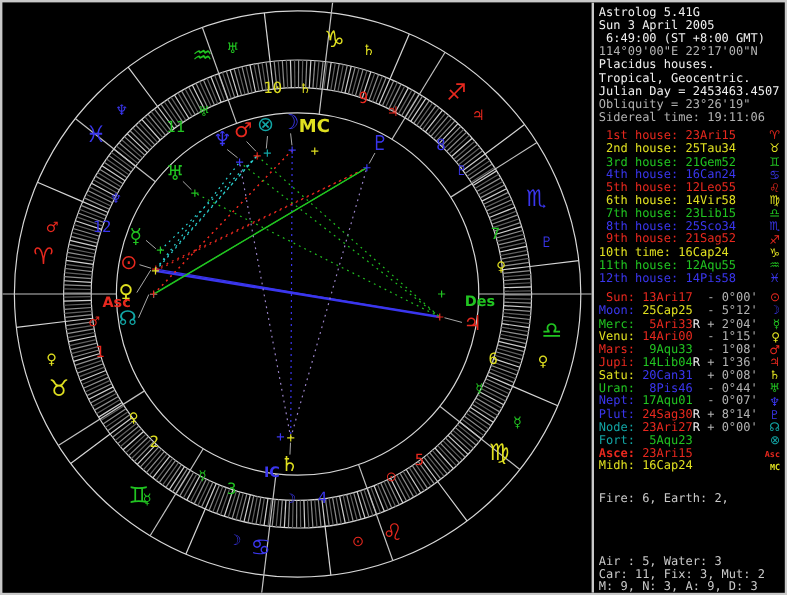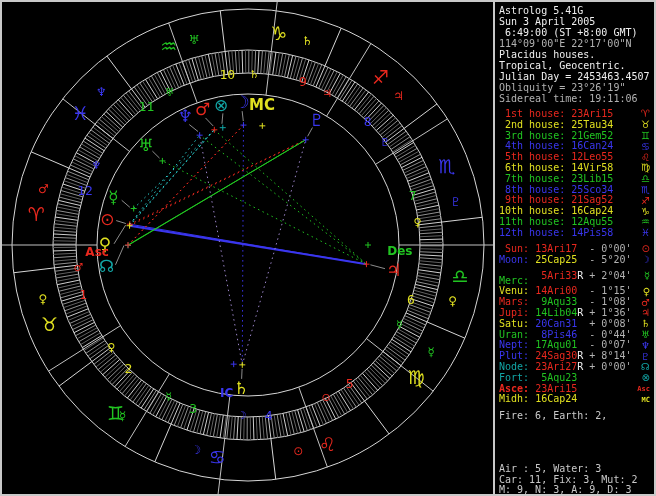--- a/index.html
+++ b/index.html
@@ -543,28 +543,28 @@
     <div id="houses" class="blk">
         <div class="row"><span class="t" style="color: rgb(232, 40, 30);"> 1st house: 23Ari15</span><span class="g" style="color: rgb(232, 40, 30);">♈</span></div>
         <div class="row"><span class="t" style="color: rgb(224, 224, 32);"> 2nd house: 25Tau34</span><span class="g" style="color: rgb(224, 224, 32);">♉</span></div>
         <div class="row"><span class="t" style="color: rgb(33, 196, 33);"> 3rd house: 21Gem52</span><span class="g" style="color: rgb(33, 196, 33);">♊</span></div>
         <div class="row"><span class="t" style="color: rgb(58, 54, 238);"> 4th house: 16Can24</span><span class="g" style="color: rgb(58, 54, 238);">♋</span></div>
         <div class="row"><span class="t" style="color: rgb(232, 40, 30);"> 5th house: 12Leo55</span><span class="g" style="color: rgb(232, 40, 30);">♌</span></div>
         <div class="row"><span class="t" style="color: rgb(224, 224, 32);"> 6th house: 14Vir58</span><span class="g" style="color: rgb(224, 224, 32);">♍</span></div>
         <div class="row"><span class="t" style="color: rgb(33, 196, 33);"> 7th house: 23Lib15</span><span class="g" style="color: rgb(33, 196, 33);">♎</span></div>
         <div class="row"><span class="t" style="color: rgb(58, 54, 238);"> 8th house: 25Sco34</span><span class="g" style="color: rgb(58, 54, 238);">♏</span></div>
         <div class="row"><span class="t" style="color: rgb(232, 40, 30);"> 9th house: 21Sag52</span><span class="g" style="color: rgb(232, 40, 30);">♐</span></div>
-        <div class="row"><span class="t" style="color: rgb(224, 224, 32);">10th house: 16Cap24</span><span class="g" style="color: rgb(224, 224, 32);">♑</span></div>
+        <div class="row"><span class="t" style="color: rgb(224, 224, 32);">10th time: 16Cap24</span><span class="g" style="color: rgb(224, 224, 32);">♑</span></div>
         <div class="row"><span class="t" style="color: rgb(33, 196, 33);">11th house: 12Aqu55</span><span class="g" style="color: rgb(33, 196, 33);">♒</span></div>
         <div class="row"><span class="t" style="color: rgb(58, 54, 238);">12th house: 14Pis58</span><span class="g" style="color: rgb(58, 54, 238);">♓</span></div>
       </div>
     <div id="planets" class="blk">
         <div class="row"><span class="t" style="color: rgb(232, 40, 30);"> Sun: </span><span class="t" style="color: rgb(232, 40, 30);">13Ari17</span><span class="t" style="color: rgb(240, 240, 240);"> </span><span class="t" style="color: rgb(178, 178, 178);"> - 0°00'</span><span class="g" style="color: rgb(232, 40, 30);">⊙</span></div>
-        <div class="row"><span class="t" style="color: rgb(58, 54, 238);">Moon: </span><span class="t" style="color: rgb(224, 224, 32);">25Cap25</span><span class="t" style="color: rgb(240, 240, 240);"> </span><span class="t" style="color: rgb(178, 178, 178);"> - 5°20'</span><span class="g" style="color: rgb(58, 54, 238);">☽</span></div>
-        <div class="row"><span class="t" style="color: rgb(33, 196, 33); margin-top: 10px;">Merc: </span><span class="t" style="color: rgb(232, 40, 30);"> 5Ari33</span><span class="t" style="color: rgb(240, 240, 240);">R</span><span class="t" style="color: rgb(178, 178, 178);"> + 2°04'</span><span class="g" style="color: rgb(33, 196, 33);">☿</span></div>
+        <div class="row"><span class="t" style="color: rgb(58, 54, 238);">Moon: </span><span class="t" style="color: rgb(224, 224, 32);">25Cap25</span><span class="t" style="color: rgb(240, 240, 240);"> </span><span class="t" style="color: rgb(178, 178, 178);"> - 5°12'</span><span class="g" style="color: rgb(58, 54, 238);">☽</span></div>
+        <div class="row"><span class="t" style="color: rgb(33, 196, 33);">Merc: </span><span class="t" style="color: rgb(232, 40, 30);"> 5Ari33</span><span class="t" style="color: rgb(240, 240, 240);">R</span><span class="t" style="color: rgb(178, 178, 178);"> + 2°04'</span><span class="g" style="color: rgb(33, 196, 33);">☿</span></div>
         <div class="row"><span class="t" style="color: rgb(224, 224, 32);">Venu: </span><span class="t" style="color: rgb(232, 40, 30);">14Ari00</span><span class="t" style="color: rgb(240, 240, 240);"> </span><span class="t" style="color: rgb(178, 178, 178);"> - 1°15'</span><span class="g" style="color: rgb(224, 224, 32);">♀</span></div>
         <div class="row"><span class="t" style="color: rgb(232, 40, 30);">Mars: </span><span class="t" style="color: rgb(33, 196, 33);"> 9Aqu33</span><span class="t" style="color: rgb(240, 240, 240);"> </span><span class="t" style="color: rgb(178, 178, 178);"> - 1°08'</span><span class="g" style="color: rgb(232, 40, 30);">♂</span></div>
         <div class="row"><span class="t" style="color: rgb(232, 40, 30);">Jupi: </span><span class="t" style="color: rgb(33, 196, 33);">14Lib04</span><span class="t" style="color: rgb(240, 240, 240);">R</span><span class="t" style="color: rgb(178, 178, 178);"> + 1°36'</span><span class="g" style="color: rgb(232, 40, 30);">♃</span></div>
         <div class="row"><span class="t" style="color: rgb(224, 224, 32);">Satu: </span><span class="t" style="color: rgb(58, 54, 238);">20Can31</span><span class="t" style="color: rgb(240, 240, 240);"> </span><span class="t" style="color: rgb(178, 178, 178);"> + 0°08'</span><span class="g" style="color: rgb(224, 224, 32);">♄</span></div>
         <div class="row"><span class="t" style="color: rgb(33, 196, 33);">Uran: </span><span class="t" style="color: rgb(58, 54, 238);"> 8Pis46</span><span class="t" style="color: rgb(240, 240, 240);"> </span><span class="t" style="color: rgb(178, 178, 178);"> - 0°44'</span><span class="g" style="color: rgb(33, 196, 33);">♅</span></div>
         <div class="row"><span class="t" style="color: rgb(58, 54, 238);">Nept: </span><span class="t" style="color: rgb(33, 196, 33);">17Aqu01</span><span class="t" style="color: rgb(240, 240, 240);"> </span><span class="t" style="color: rgb(178, 178, 178);"> - 0°07'</span><span class="g" style="color: rgb(58, 54, 238);">♆</span></div>
         <div class="row"><span class="t" style="color: rgb(58, 54, 238);">Plut: </span><span class="t" style="color: rgb(232, 40, 30);">24Sag30</span><span class="t" style="color: rgb(240, 240, 240);">R</span><span class="t" style="color: rgb(178, 178, 178);"> + 8°14'</span><span class="g" style="color: rgb(58, 54, 238);">♇</span></div>
         <div class="row"><span class="t" style="color: rgb(18, 165, 165);">Node: </span><span class="t" style="color: rgb(232, 40, 30);">23Ari27</span><span class="t" style="color: rgb(240, 240, 240);">R</span><span class="t" style="color: rgb(178, 178, 178);"> + 0°00'</span><span class="g" style="color: rgb(18, 165, 165);">☊</span></div>
         <div class="row"><span class="t" style="color: rgb(18, 165, 165);">Fort: </span><span class="t" style="color: rgb(33, 196, 33);"> 5Aqu23</span><span class="t" style="color: rgb(240, 240, 240);"> </span><span class="g" style="color: rgb(18, 165, 165);">⊗</span></div>
         <div class="row"><span class="t" style="color: rgb(232, 40, 30); font-weight: bold;">Asce: </span><span class="t" style="color: rgb(232, 40, 30);">23Ari15</span><span class="t" style="color: rgb(240, 240, 240);"> </span><span class="g small" style="color: rgb(232, 40, 30);">Asc</span></div>

